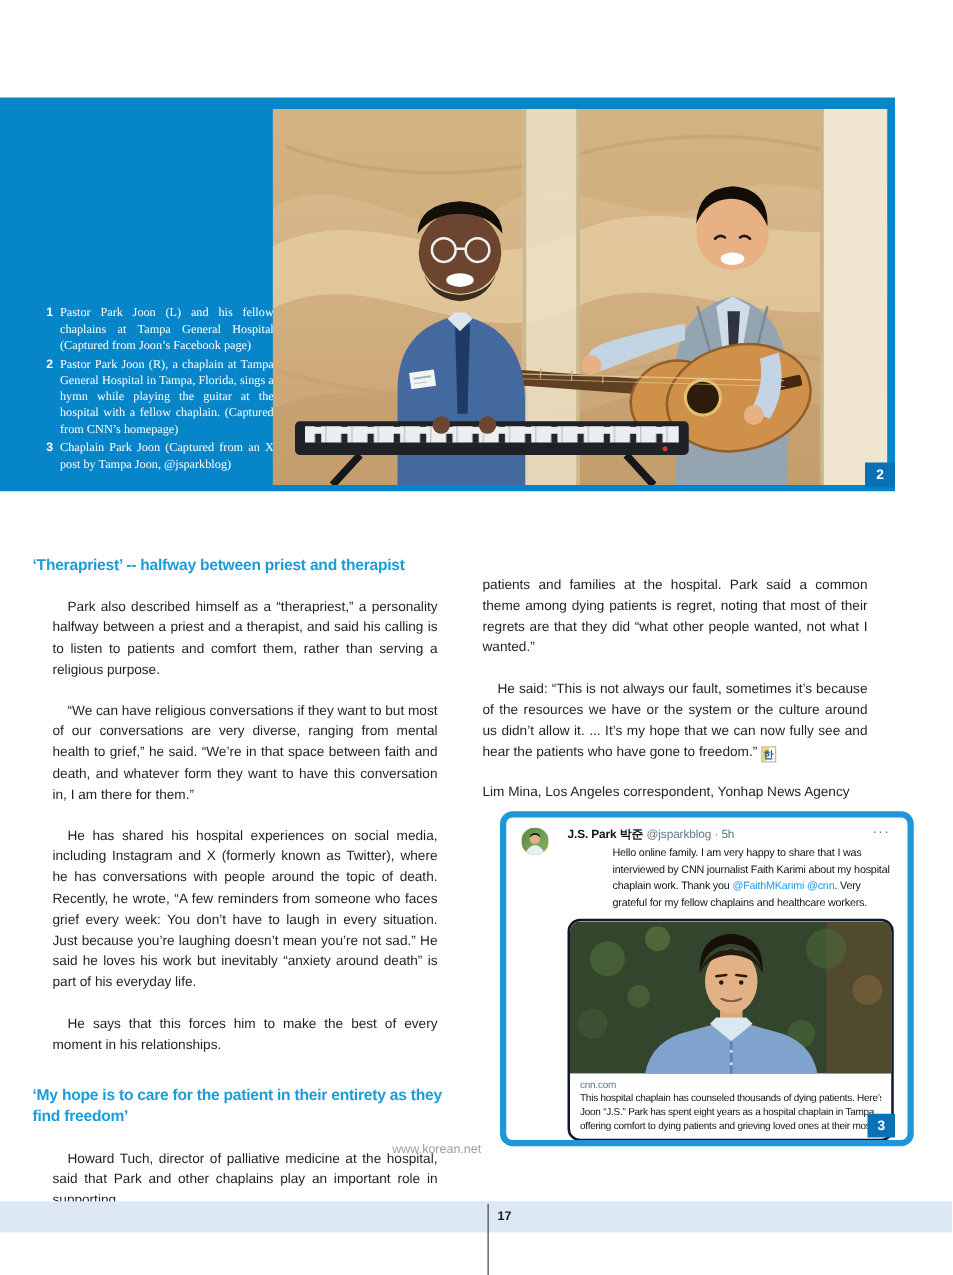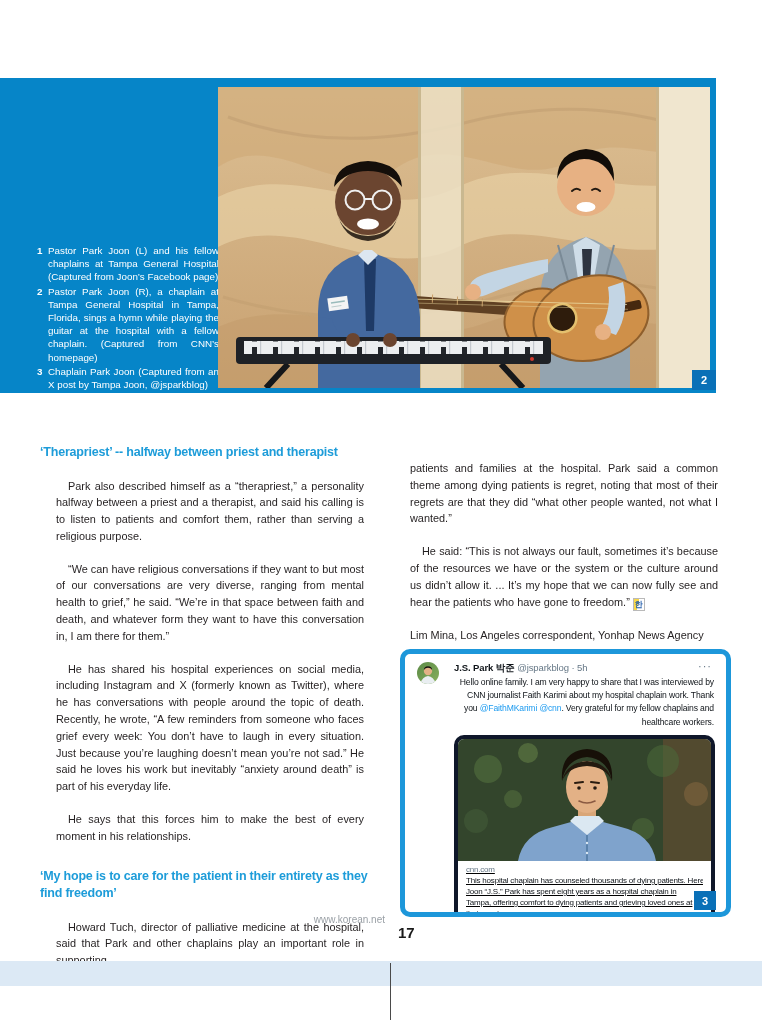--- a/index.html
+++ b/index.html
@@ -7,30 +7,30 @@
     position:relative; width:762px; height:1020px; background:#ffffff;
     font-family:"Liberation Sans", sans-serif; overflow:hidden;
     -webkit-font-smoothing:antialiased;
   }
 
   
   .hero-panel { position:absolute; left:0; top:78px; width:716px; height:315px; background:#0685c8; }
   .captions { position:absolute; left:37px; top:166px; width:182px; color:#ffffff; }
   .caption-item { display:flex; gap:4px; font-size:9.8px; line-height:13.2px; margin-bottom:1px; }
   .cap-num { font-weight:bold; flex:0 0 7px; }
-  .cap-text { text-align:justify; }
+  .cap-text { text-align:justify;font-family:Liberation Serif, serif; }
   .hero-photo { position:absolute; left:218px; top:9px; width:492px; height:301px; overflow:hidden; }
   .num-badge {
     position:absolute; width:24px; height:20px; background:#0a70b7; color:#ffffff;
     font-weight:bold; font-size:11px; display:flex; align-items:center; justify-content:center;
   }
   .badge-photo { right:0; bottom:3px; }
 
   
-  .article { position:absolute; left:40px; top:444px; width:694px; display:flex; gap:14px; }
+  .article { position:absolute; left:26px; top:444px; width:694px; display:flex; gap:4px; }
   .col { width:340px; font-size:10.9px; line-height:16.8px; color:#231f20; text-align:justify; }
   .col p { margin:16px; text-indent:12px; }
   .col p.noindent { text-indent:0; }
   .blue-head {
     color:#1d9cd9; font-size:12.5px; line-height:17.5px; font-weight:bold;
     margin:0 0 4px 0; text-align:left; letter-spacing:-0.2px;
   }
   .blue-head.second { margin-top:23px; margin-bottom:6px; }
   .byline { text-align:left; text-indent:0 !important; }
   .han-logo {
@@ -43,36 +43,36 @@
   .tweet-box {
     position:absolute; left:400px; top:649px; width:331px; height:268px; box-sizing:border-box;
     border:5px solid #1d97da; border-radius:10px; background:#ffffff; overflow:hidden;
   }
   .tweet-inner { position:relative; padding:8px 12px 0 12px; }
   .avatar { position:absolute; left:12px; top:8px; width:22px; height:22px; border-radius:50%; overflow:hidden; }
   .tweet-menu { position:absolute; right:14px; top:6px; color:#657786; font-size:11px; letter-spacing:1px; cursor:pointer; }
   .tweet-content { margin-left:26px;padding-left:11px; }
   .tweet-name-row { font-size:9.5px; line-height:12px; color:#657786; letter-spacing:-0.1px; }
   .t-name { font-weight:bold; color:#0f1419; }
-  .tweet-text { font-size:8.6px; line-height:13.2px; color:#0f1419; letter-spacing:-0.15px; margin-top:2px; text-align:right; }
+  .tweet-text { font-size:8.6px; line-height:13.2px; color:#0f1419; letter-spacing:-0.15px; margin-top:2px; text-align:left;margin-left:36px; }
   .mention { color:#1d9bf0; }
-  .link-card { width:261px; border:4px solid #0f172a; border-radius:10px; overflow:hidden; margin-top:6px; box-sizing:border-box;text-decoration:underline; }
+  .link-card { width:261px; border:2px solid #0f172a; border-radius:10px; overflow:hidden; margin-top:6px; box-sizing:border-box; }
   .card-img { width:100%; height:122px; overflow:hidden; }
   .card-img svg { display:block; }
   .card-text { padding:3px 8px 5px 8px; font-size:8px; line-height:11px; letter-spacing:-0.2px; }
   .card-domain { color:#657786; }
   .card-title { color:#0f1419; white-space:nowrap; overflow:hidden; }
   .card-desc { color:#0f1419; }
   .badge-tweet { right:10px; bottom:2px; width:22px; height:19px; }
 
   
   .footer-band { position:absolute; left:0; top:961px; width:762px; height:25px; background:#dce9f5; }
   .footer-site { position:absolute; top:914px; right:377px; font-size:10px; color:#9aa0a6; }
   .footer-divider { position:absolute; left:390px; top:963px; width:1px; height:57px; background:#4a4a4a; }
-  .footer-num { position:absolute; left:398px; top:924px; font-size:15px; font-weight:bold; color:#1a1a1a; }
+  .footer-num { position:absolute; left:398px; top:968px; font-size:10px; font-weight:bold; color:#1a1a1a; }
 </style>
 </head>
 <body>
 
 <div class="page">
 
   <div class="hero-panel">
 
     <div class="captions">
       <div class="caption-item">

